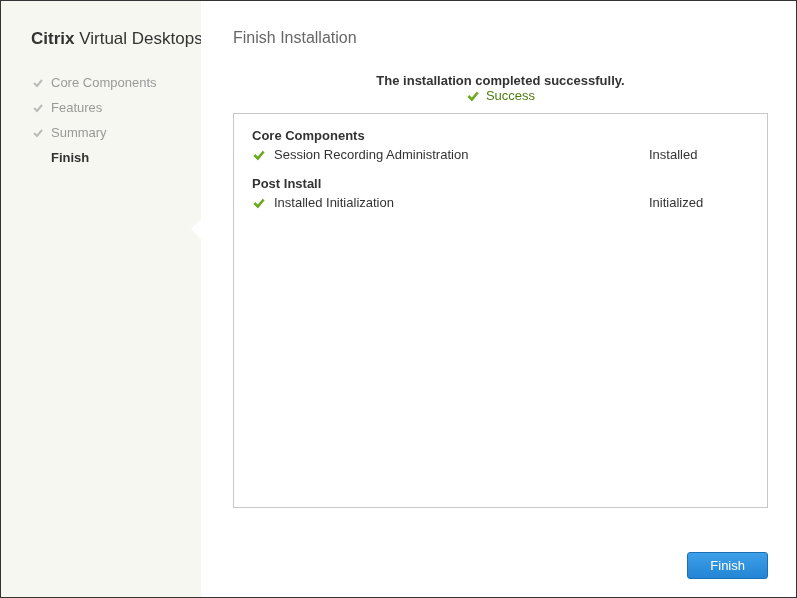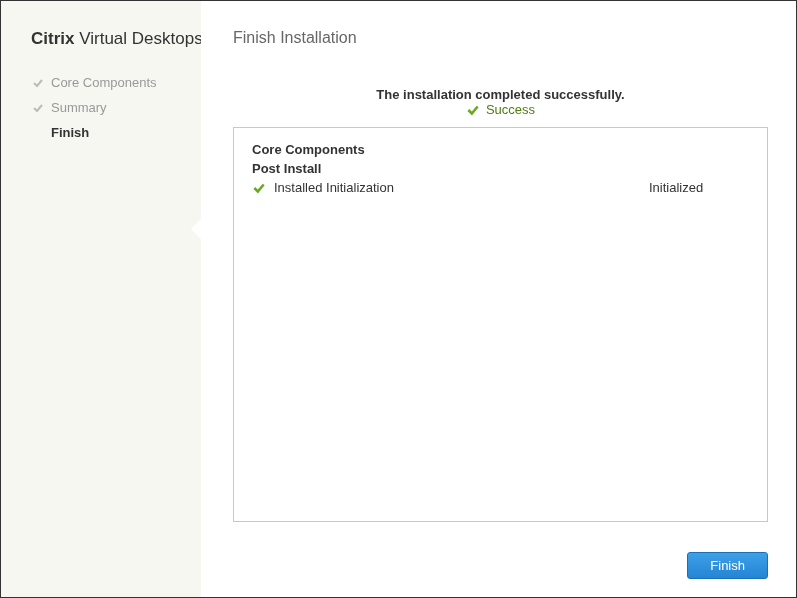--- a/index.html
+++ b/index.html
@@ -77,21 +77,21 @@
       width: 0;
       height: 0;
       border-top: 10px solid transparent;
       border-bottom: 10px solid transparent;
       border-right: 10px solid #ffffff;
     }
     .page-title {
       font-size: 16px;
       color: #666;
       font-weight: 400;
-      margin-bottom: 40px;
+      margin-bottom: 26px;
     }
     .status-row {
       display: flex;
       justify-content: space-between;
       align-items: center;
       margin-bottom: 10px;
       flex-direction: column;
     }
     .status-message {
       font-size: 13px;
@@ -164,20 +164,28 @@
     <span class="light">Virtual Desktops 7</span>
   </div>
   <ul class="nav-list">
     <li class="nav-item">
       <span class="nav-check">
         <svg class="check-svg" width="12" height="12" viewBox="0 0 12 12">
             <path d="M2 6 L5 9 L10 3" stroke="#bbb" stroke-width="2" fill="none"></path>
           </svg>
       </span>
       <span>Core Components</span>
+    </li>
+    <li class="nav-item">
+      <span class="nav-check">
+        <svg class="check-svg" width="12" height="12" viewBox="0 0 12 12">
+            <path d="M2 6 L5 9 L10 3" stroke="#bbb" stroke-width="2" fill="none"></path>
+          </svg>
+      </span>
+      <span>Features</span>
     </li>
     <li class="nav-item">
       <span class="nav-check">
         <svg class="check-svg" width="12" height="12" viewBox="0 0 12 12">
             <path d="M2 6 L5 9 L10 3" stroke="#bbb" stroke-width="2" fill="none"></path>
           </svg>
       </span>
       <span>Summary</span>
     </li>
     <li class="nav-item active">
@@ -199,20 +207,29 @@
         <svg class="check-svg" width="14" height="14" viewBox="0 0 12 12">
             <path d="M2 6 L5 9 L10 3" stroke="#6aaa1f" stroke-width="2.2" fill="none"></path>
           </svg>
       </span>
       <span>Success</span>
     </div>
   </div>
 
   <div class="content-panel">
     <div class="section-title">Core Components</div>
+    <div class="section-item">
+      <span class="check-icon">
+        <svg class="check-svg" width="14" height="14" viewBox="0 0 12 12">
+            <path d="M2 6 L5 9 L10 3" stroke="#6aaa1f" stroke-width="2.2" fill="none"></path>
+          </svg>
+      </span>
+      <span class="item-name">Session Recording Administration</span>
+      <span class="item-status">Installed</span>
+    </div>
 
     <div class="section-title">Post Install</div>
     <div class="section-item">
       <span class="check-icon">
         <svg class="check-svg" width="14" height="14" viewBox="0 0 12 12">
             <path d="M2 6 L5 9 L10 3" stroke="#6aaa1f" stroke-width="2.2" fill="none"></path>
           </svg>
       </span>
       <span class="item-name">Installed Initialization</span>
       <span class="item-status">Initialized</span>

